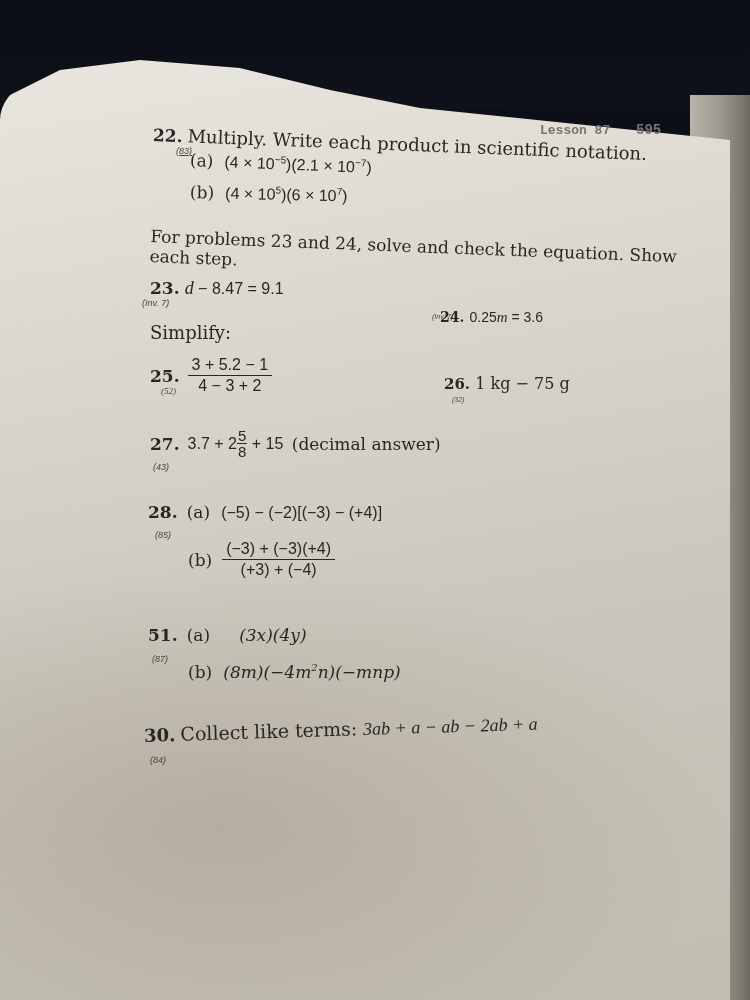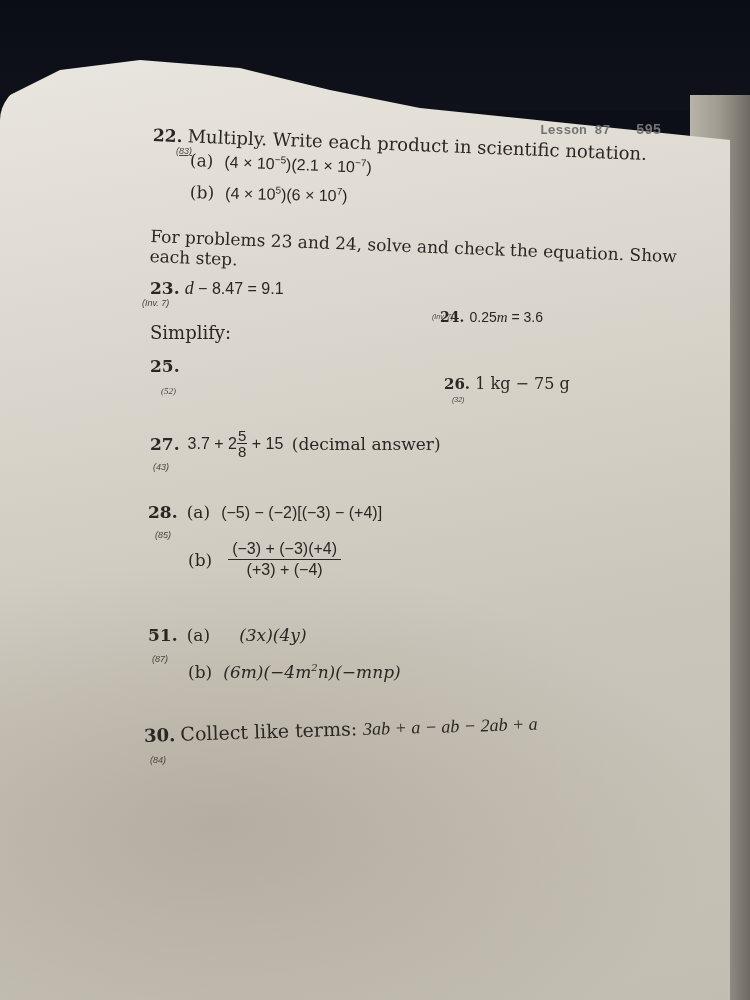--- a/index.html
+++ b/index.html
@@ -87,20 +87,24 @@
 <div class="abs" style="left:440px; top:307px;">
   <span class="num" style="font-size:14px;">24.</span>
   <span class="math" style="font-size:14px;">0.25</span><span class="mi" style="font-size:15px;">m</span><span class="math" style="font-size:14px;"> = 3.6</span>
 </div>
 <div class="abs ref" style="left:432px; top:313px; font-size:7px;">(Inv. 7)</div>
 
 <div class="abs txt" style="left:150px; top:322px; font-size:18px;">Simplify:</div>
 
 <div class="abs" style="left:150px; top:356px; display:flex; align-items:center;">
   <span class="num">25.</span>
+  <span class="frac math" style="margin-left:8px;">
+    <span class="top">3 + 5.2 − 1</span>
+    <span class="bot">4 − 3 + 2</span>
+  </span>
 </div>
 <div class="abs ref" style="left:161px; top:386px;font-family:Liberation Serif, serif;">(52)</div>
 
 <div class="abs" style="left:444px; top:374px;">
   <span class="num" style="font-size:15px;">26.</span>
   <span class="txt" style="font-size:16px;">1 kg − 75 g</span>
 </div>
 <div class="abs ref" style="left:452px; top:396px; font-size:7px;">(32)</div>
 
 <div class="abs" style="left:150px; top:428px; display:flex; align-items:center;">
@@ -116,34 +120,34 @@
 <div class="abs ref" style="left:153px; top:462px;">(43)</div>
 
 <div class="abs" style="left:148px; top:502px;">
   <span class="num">28.</span>
   <span class="txt" style="margin-left:4px;">(a)</span>
   <span class="math" style="margin-left:6px;">(−5) − (−2)[(−3) − (+4)]</span>
 </div>
 <div class="abs ref" style="left:155px; top:530px;">(85)</div>
 <div class="abs" style="left:188px; top:540px; display:flex; align-items:center;">
   <span class="txt">(b)</span>
-  <span class="frac math" style="margin-left:16px;">
+  <span class="frac math" style="margin-left:10px;">
     <span class="top">(−3) + (−3)(+4)</span>
     <span class="bot">(+3) + (−4)</span>
   </span>
 </div>
 
 <div class="abs" style="left:148px; top:625px;">
   <span class="num">51.</span>
   <span class="txt" style="margin-left:4px;">(a)</span>
   <span class="txt" style="margin-left:24px; font-style:italic;">(3x)(4y)</span>
 </div>
 <div class="abs ref" style="left:152px; top:654px;">(87)</div>
 <div class="abs" style="left:188px; top:662px;">
   <span class="txt">(b)</span>
-  <span class="txt" style="margin-left:6px; font-style:italic;"><span>(6m)(−4m</span><sup>2</sup><span>n)(−mnp)</span></span>
+  <span class="txt" style="margin-left:6px; font-style:italic;"><span>(8m)(−4m</span><sup>2</sup><span>n)(−mnp)</span></span>
 </div>
 
 <div class="abs rot3" style="left:144px; top:724px;">
   <span class="num" style="font-size:18px;">30.</span>
   <span class="txt" style="font-size:19px; white-space:pre;">Collect like terms: </span><span class="mi" style="font-size:18px;">3ab + a − ab − 2ab + a</span>
 </div>
 <div class="abs ref" style="left:150px; top:755px;">(84)</div>
 
 </body></html>

